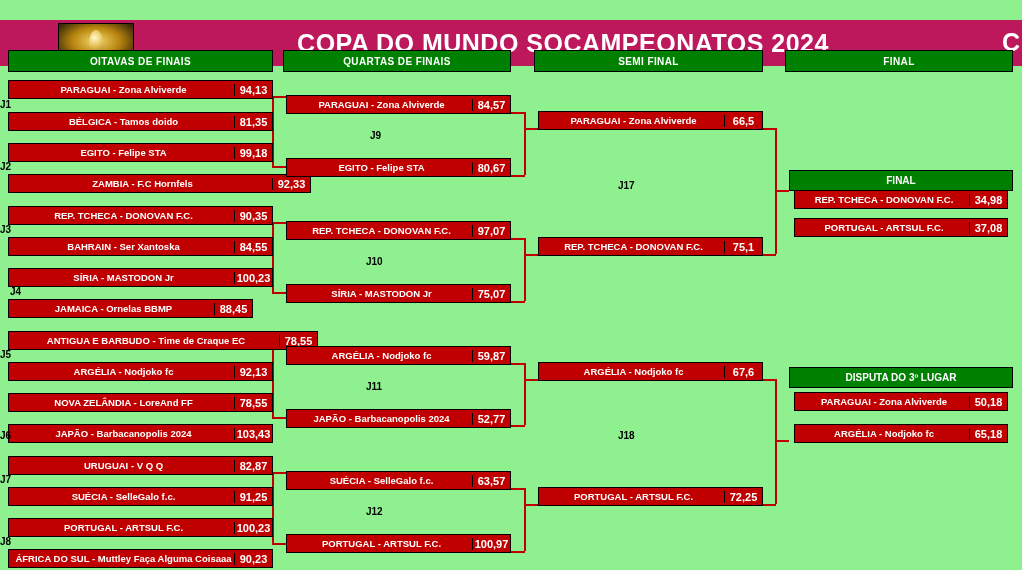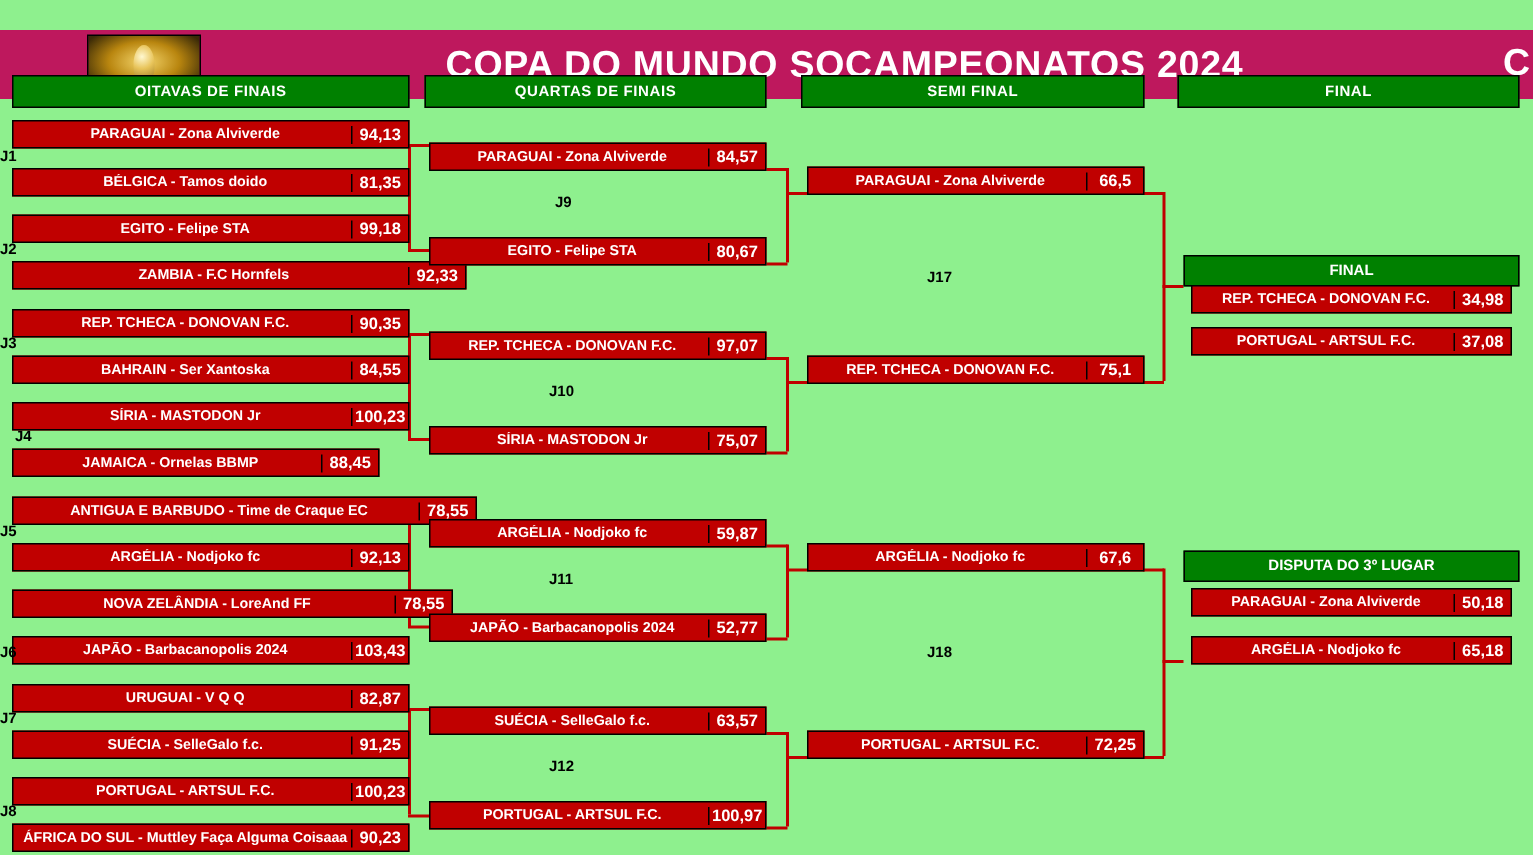--- a/index.html
+++ b/index.html
@@ -188,21 +188,21 @@
 <div class="team" style="left:8px; top:331px; width:310px;">
   <span class="nm">ANTIGUA E BARBUDO - Time de Craque EC</span>
   <span class="sc">78,55</span>
 </div>
 <div class="team" style="left:8px; top:362px; width:265px;">
   <span class="nm">ARGÉLIA -  Nodjoko fc</span>
   <span class="sc">92,13</span>
 </div>
 <div class="mid" style="left:0px; top:349px;">J5</div>
 
-<div class="team" style="left:8px; top:393px; width:294px;">
+<div class="team" style="left:8px; top:393px; width:265px;">
   <span class="nm">NOVA ZELÂNDIA - LoreAnd FF</span>
   <span class="sc">78,55</span>
 </div>
 <div class="team" style="left:8px; top:424px; width:265px;">
   <span class="nm">JAPÃO - Barbacanopolis 2024</span>
   <span class="sc">103,43</span>
 </div>
 <div class="mid" style="left:0px; top:430px;">J6</div>
 
 <div class="team" style="left:8px; top:456px; width:265px;">

